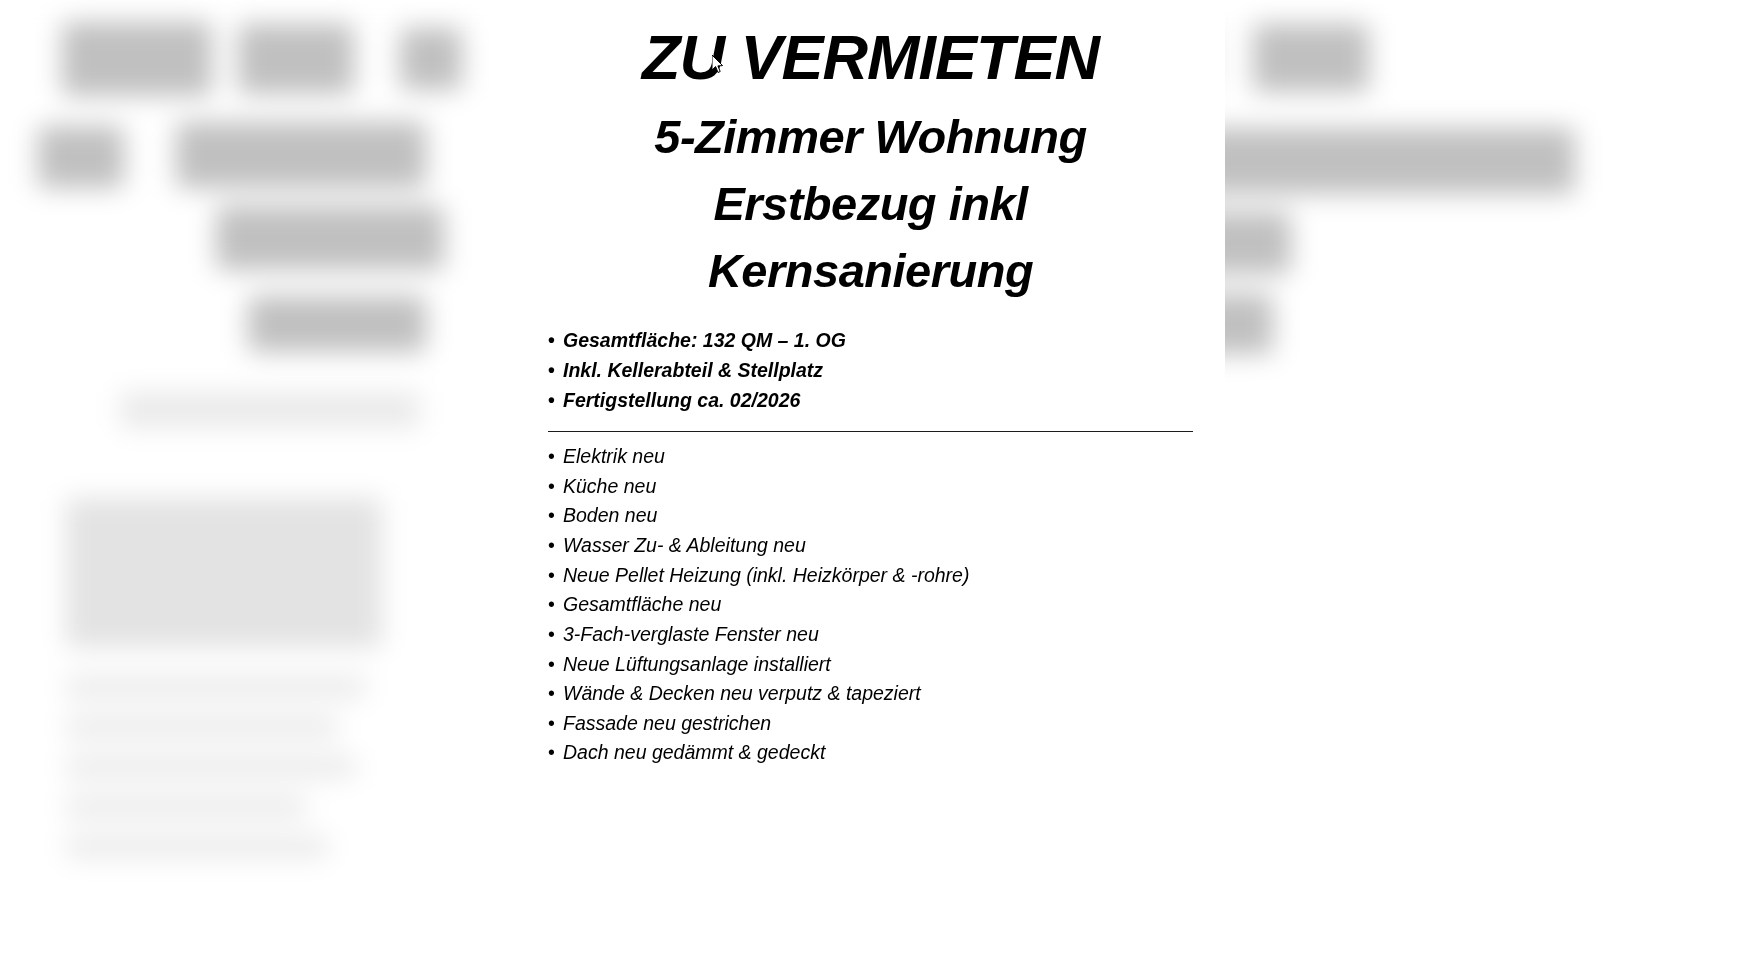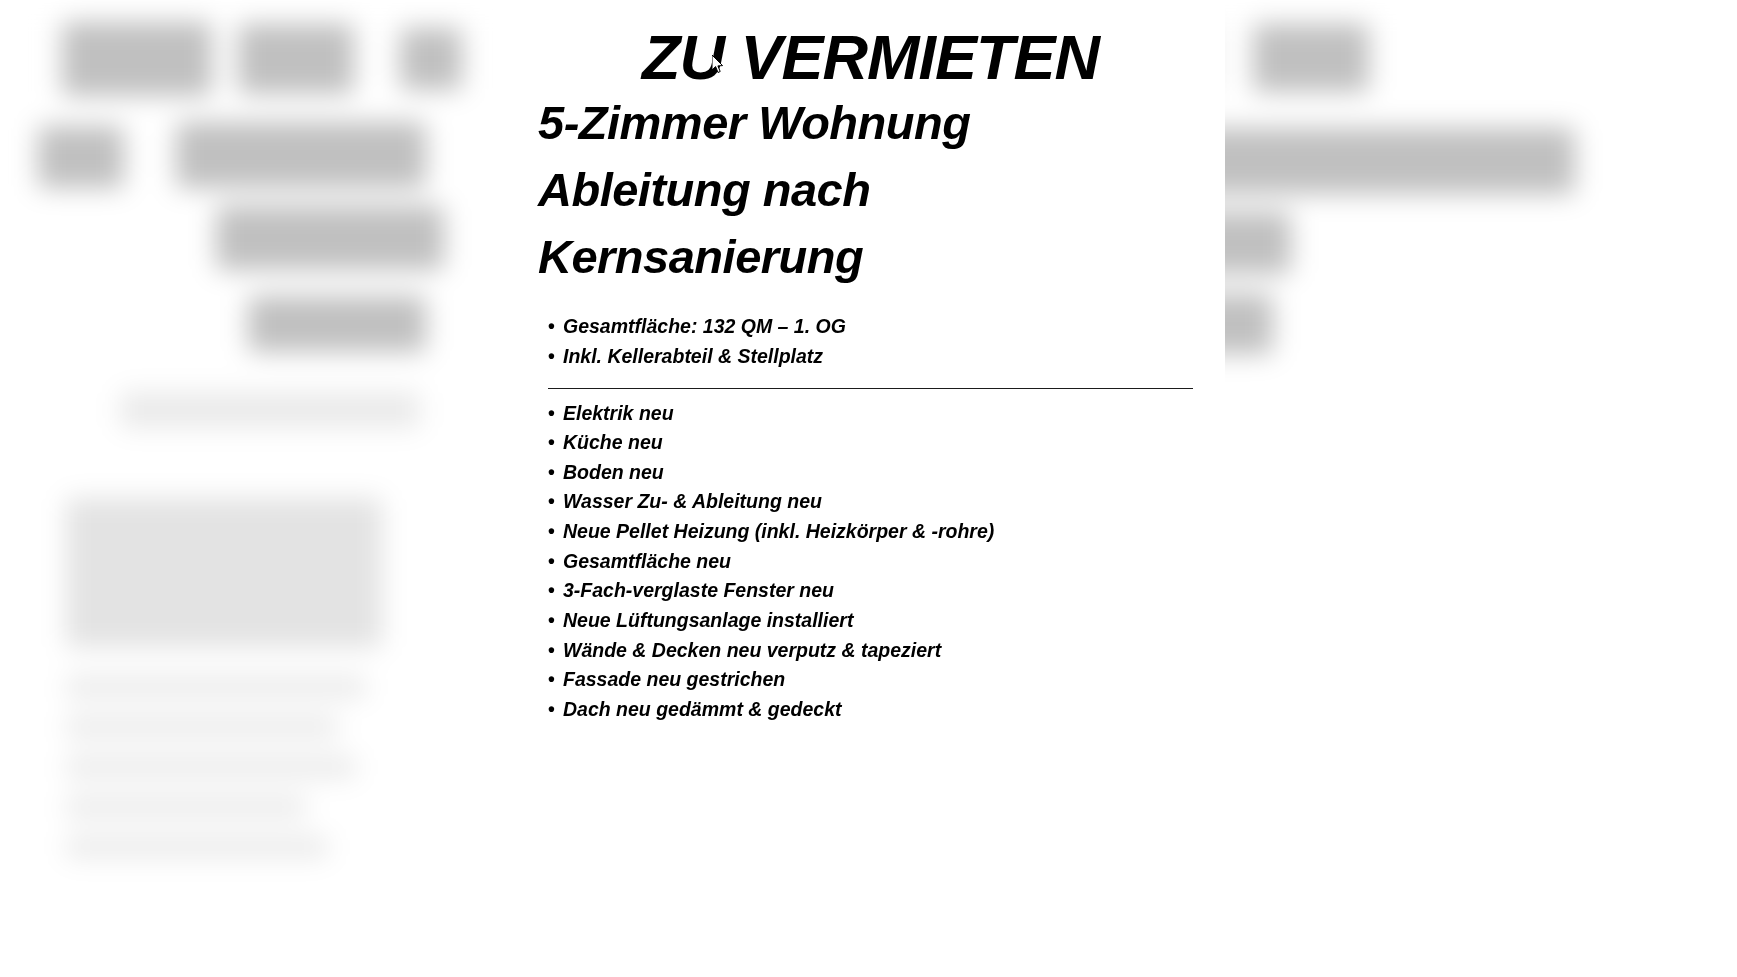--- a/index.html
+++ b/index.html
@@ -57,29 +57,30 @@
     padding: 0 22px;
   }
 
   .title-main {
     font-style: italic;
     font-weight: 700;
     font-size: 63px;
     line-height: 1.05;
     text-align: center;
     letter-spacing: -1px;
-    margin: 24px 0 0 0;
+    margin: 24px 0 14px 0;
     white-space: nowrap;
   }
 
   .title-sub {
     font-style: italic;
     font-weight: 700;
     font-size: 47px;
     line-height: 1.42;
+    text-align: center;
     letter-spacing: -0.5px;
     margin: 0;
   }
 
   .facts {
     margin: 22px 0 0 0;
     padding: 0 0 0 10px;
     list-style: none;
   }
   .facts li {
@@ -103,21 +104,21 @@
     margin: 16px 10px 10px 10px;
   }
 
   .features {
     margin: 0;
     padding: 0 0 0 10px;
     list-style: none;
   }
   .features li {
     font-style: italic;
-    font-weight: 700;
+    font-weight: 400;
     font-size: 19.5px;
     line-height: 1.52;
     white-space: nowrap;
   }
 
   
   .cursor {
     position: absolute;
     left: 712px;
     top: 55px;
@@ -154,26 +155,27 @@
   <div class="ghost" style="left:30px;  top:212px; width:236px; height:62px;"></div>
   <div class="ghost" style="left:30px;  top:294px; width:218px; height:60px;"></div>
   <div class="ghost faint" style="left:30px;  top:598px; width:112px; height:40px;"></div>
 </div>
 
 <div class="sheet">
 
   <h1 class="title-main">ZU VERMIETEN</h1>
 
   <h2 class="title-sub">5-Zimmer Wohnung</h2>
-  <h2 class="title-sub">Ableitung nach</h2>
+  <h2 class="title-sub">Erstbezug inkl</h2>
   <h2 class="title-sub">Kernsanierung</h2>
 
   <ul class="facts">
     <li>Gesamtfläche: 132 QM – 1. OG</li>
     <li>Inkl. Kellerabteil &amp; Stellplatz</li>
+    <li>Fertigstellung ca. 02/2026</li>
   </ul>
 
   <hr class="divider">
 
   <ul class="features">
     <li>Elektrik neu</li>
     <li>Küche neu</li>
     <li>Boden neu</li>
     <li>Wasser Zu- &amp; Ableitung neu</li>
     <li>Neue Pellet Heizung (inkl. Heizkörper &amp; -rohre)</li>

